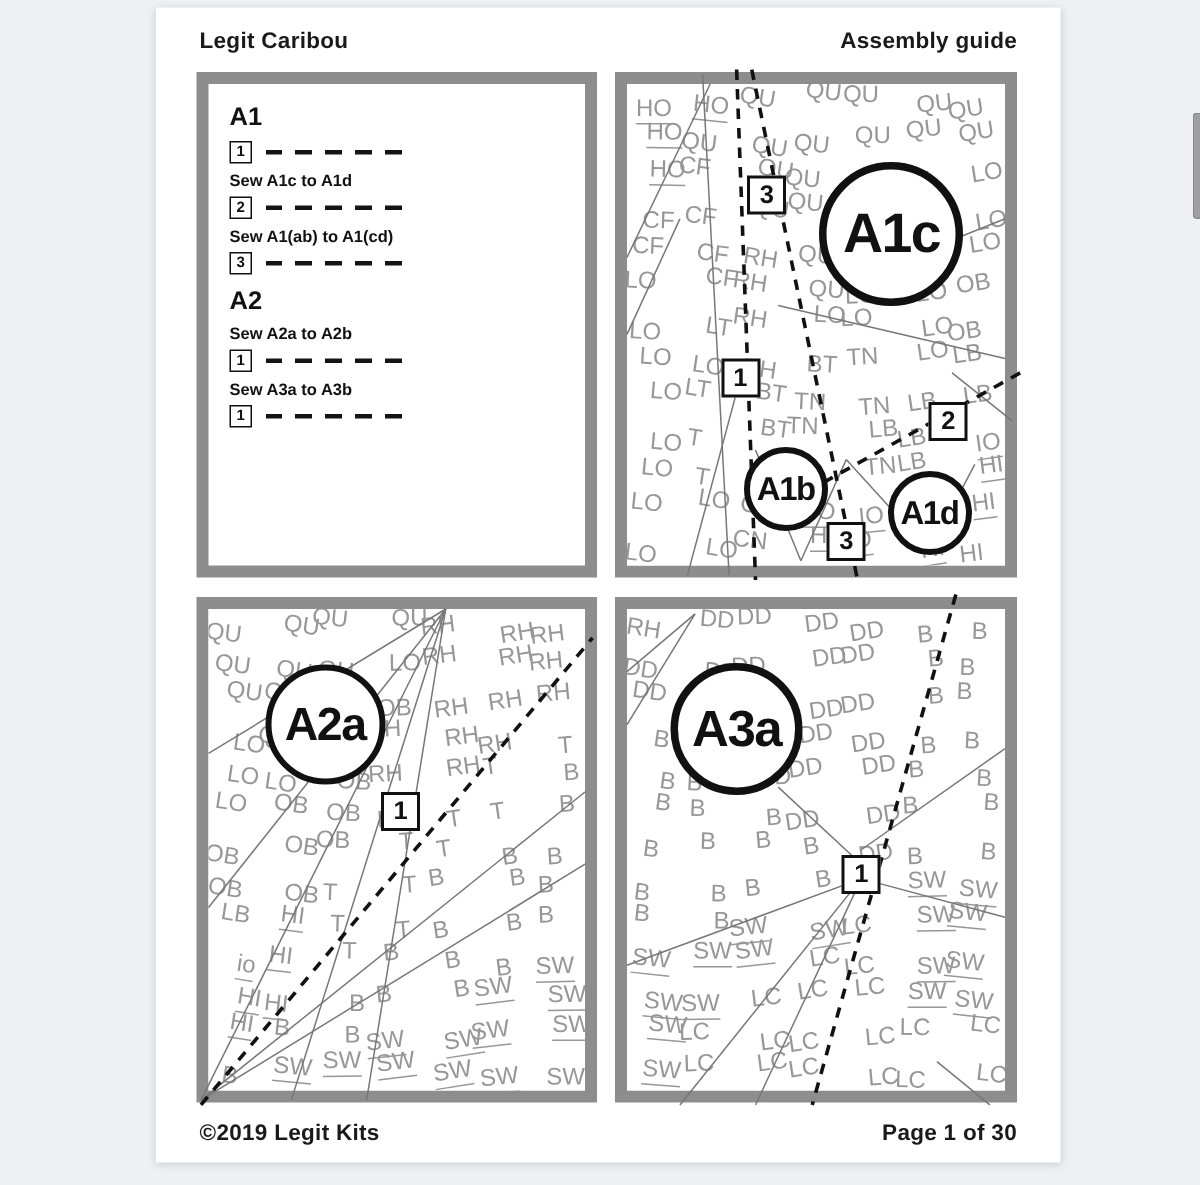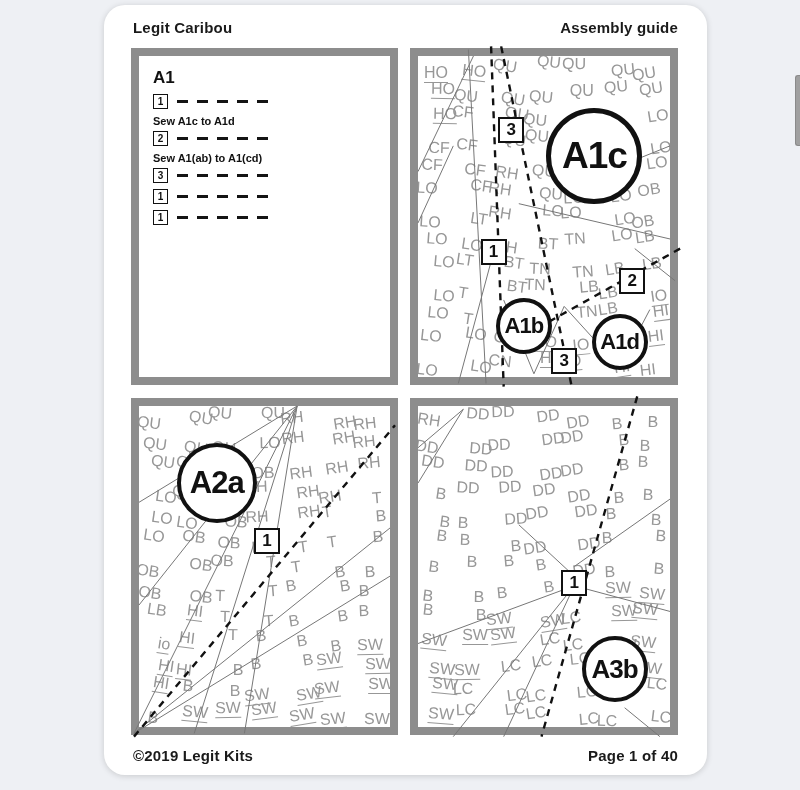--- a/index.html
+++ b/index.html
@@ -1,21 +1,21 @@
 <!DOCTYPE html>
 <html><head>
 <meta charset="utf-8">
 <style>
   * { margin:0; padding:0; box-sizing:border-box; }
   html,body { width:800px; height:790px; background:#eef0f4; font-family:"Liberation Sans", sans-serif; overflow:hidden; }
   #stage { position:relative; width:800px; height:790px; }
 
   
   #page { position:absolute; left:104px; top:5px; width:603px; height:770px;
-          background:#ffffff; box-shadow:0 1px 6px rgba(0,0,0,.16);border-radius:21px; }
+          background:#ffffff; box-shadow:0 1px 6px rgba(0,0,0,.16); }
 
   .page-header, .page-footer { position:absolute; left:29px; right:29px;
           display:flex; justify-content:space-between; align-items:baseline; }
   .page-header { top:14px; }
   .page-footer { top:742px; }
   .hdr-text { font-size:15px; font-weight:bold; color:#1a1a1a; letter-spacing:.2px; }
 
   
   .panel { position:absolute; width:268px; height:337px; border:8px solid #8d8d8d; background:#fff; }
   #panel-instr { left:27px;  top:43px;  width:267px; }
@@ -74,24 +74,27 @@
           <div class="step-label">Sew A1c to A1d</div>
           <div class="step-row">
             <span class="mini-box">2</span>
             <span class="dash-line"></span>
           </div>
           <div class="step-label">Sew A1(ab) to A1(cd)</div>
           <div class="step-row">
             <span class="mini-box">3</span>
             <span class="dash-line"></span>
           </div>
+          <div class="sec-heading">A2</div>
+          <div class="step-label">Sew A2a to A2b</div>
           <div class="step-row">
             <span class="mini-box">1</span>
             <span class="dash-line"></span>
           </div>
+          <div class="step-label">Sew A3a to A3b</div>
           <div class="step-row">
             <span class="mini-box">1</span>
             <span class="dash-line"></span>
           </div>
         </div>
     </div>
 
     <div class="panel" id="panel-a1">
       <div class="diagram-inner">
           <div class="letters">
@@ -423,25 +426,25 @@
             <line x1="18" y1="1" x2="0" y2="24" stroke="#777777" stroke-width="1" vector-effect="non-scaling-stroke"></line>
             <line x1="40" y1="37" x2="62" y2="53" stroke="#777777" stroke-width="1" vector-effect="non-scaling-stroke"></line>
             <line x1="62" y1="56" x2="0" y2="74" stroke="#777777" stroke-width="1" vector-effect="non-scaling-stroke"></line>
             <line x1="62" y1="56" x2="14" y2="103" stroke="#777777" stroke-width="1" vector-effect="non-scaling-stroke"></line>
             <line x1="62" y1="56" x2="34" y2="103" stroke="#777777" stroke-width="1" vector-effect="non-scaling-stroke"></line>
             <line x1="62" y1="56" x2="100" y2="64" stroke="#777777" stroke-width="1" vector-effect="non-scaling-stroke"></line>
             <line x1="62" y1="50" x2="100" y2="29" stroke="#777777" stroke-width="1" vector-effect="non-scaling-stroke"></line>
             <line x1="82" y1="94" x2="96" y2="103" stroke="#777777" stroke-width="1" vector-effect="non-scaling-stroke"></line>
             <line x1="87" y1="-3" x2="49" y2="103" stroke="#111111" stroke-width="2.4" vector-effect="non-scaling-stroke" stroke-dasharray="7 6"></line>
           </svg>
-          <div class="piece-circle" style="left: 163.56px; top: 230.22px; height: 66px; width: 66px; border: 4px solid rgb(17, 17, 17); font-size: 26px;">A3b</div>
+          <div class="piece-circle" style="left: 29.08px; top: 36.25px; height: 88px; width: 88px; border: 5px solid rgb(17, 17, 17); font-size: 34px;">A3a</div>
           <div class="step-box" style="left: 143.24px; top: 163.55px;">1</div>
         </div>
     </div>
 
     <div class="page-footer">
       <span class="hdr-text">©2019 Legit Kits</span>
-      <span class="hdr-text">Page 1 of 40</span>
+      <span class="hdr-text">Page 1 of 30</span>
     </div>
   </div>
 
   <div id="edge-scroll"></div>
 </div>
 
 </body></html>

